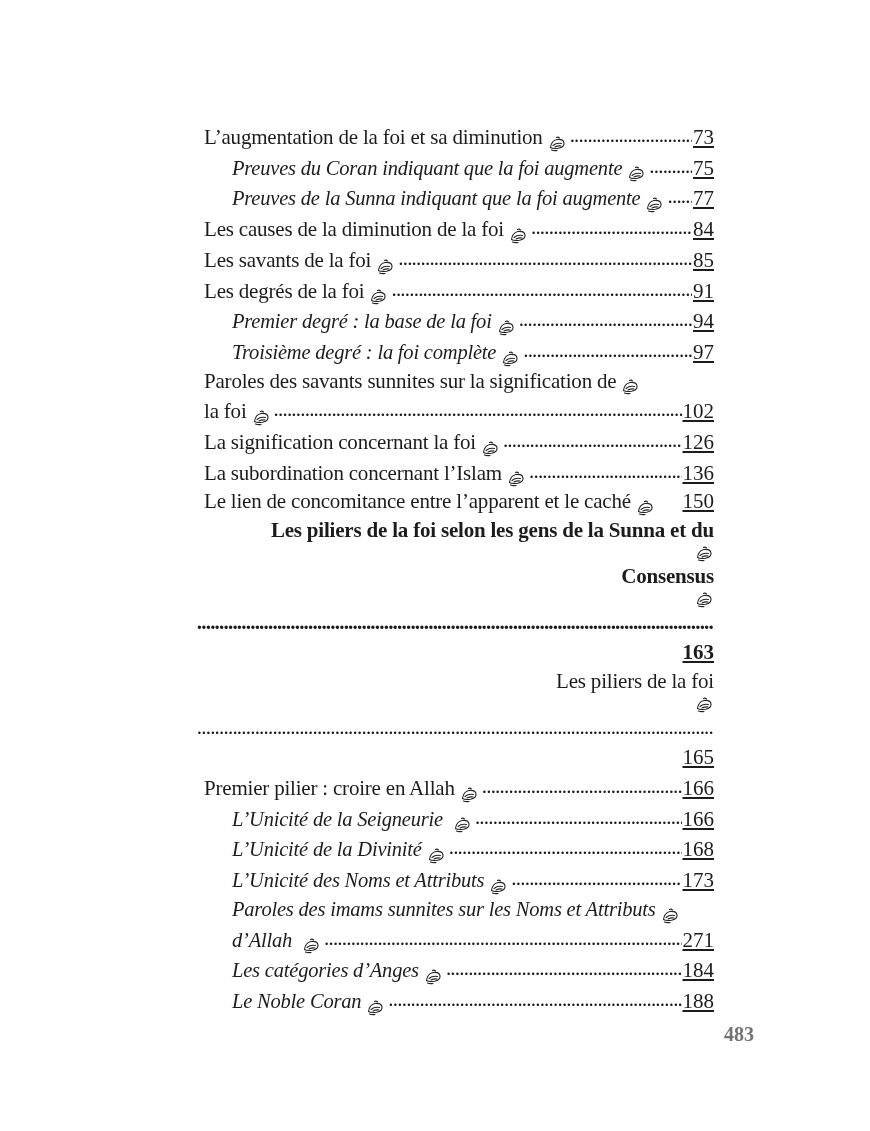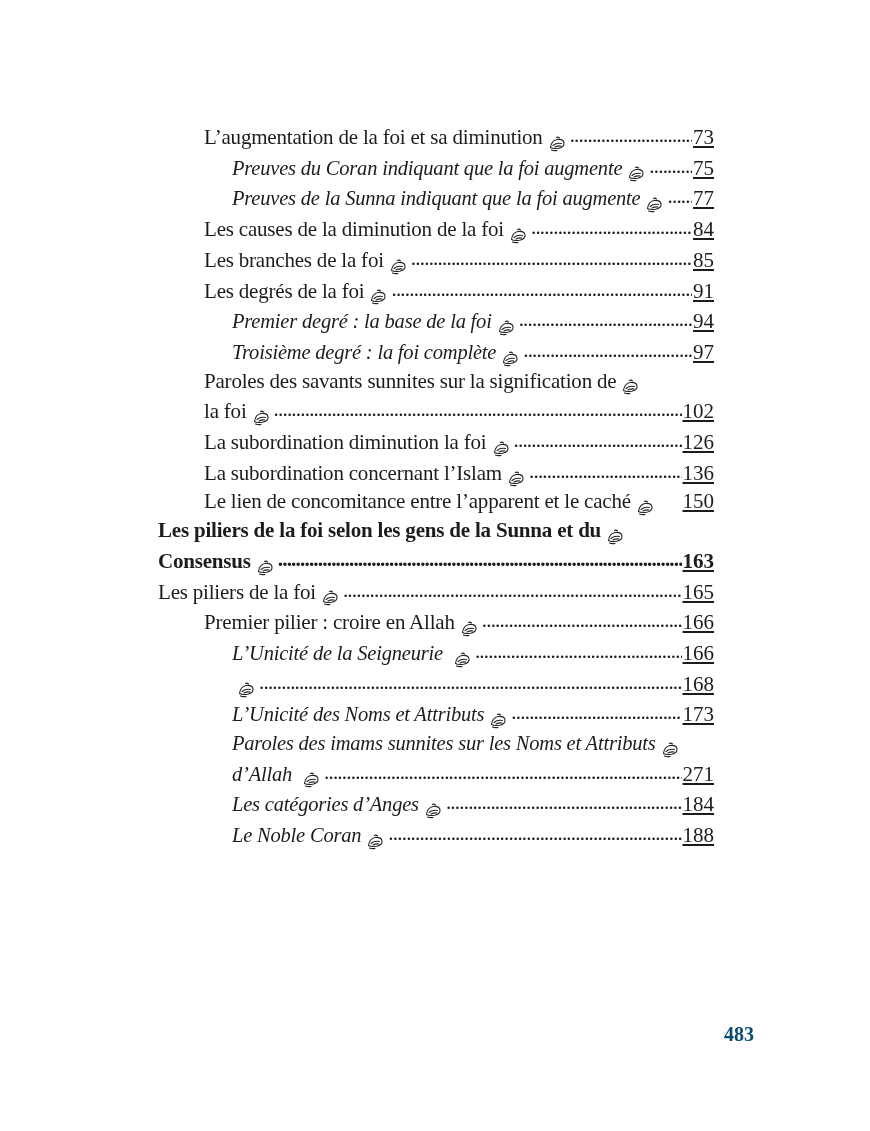--- a/index.html
+++ b/index.html
@@ -27,21 +27,21 @@
     display: flex;
     align-items: flex-end;
     line-height: 28.7px;
     white-space: nowrap;
   }
   .toc-text {
     font-size: 21px;
     letter-spacing: -0.2px;
     white-space: pre;
   }
-  .indent-0 { padding-left: 0; }
+  .indent-0 { padding-left: 0; flex-direction: column; }
   .indent-1 { padding-left: 46px; }
   .indent-2 { padding-left: 74px; }
   .style-italic .toc-text {
     font-style: italic;
     font-size: 20.5px;
   }
   .style-bold .toc-text,
   .style-bold .toc-num { font-weight: bold; }
   .style-bold .toc-dots::after { font-weight: bold; }
   .toc-dots {
@@ -72,21 +72,21 @@
   }
   .honorific svg { display: block; }
   .page-number {
     position: absolute;
     top: 1023px;
     left: 720px;
     width: 38px;
     text-align: center;
     font-size: 20px;
     font-weight: bold;
-    color: #0c4a6e;
+    color: #737373;
   }
 </style>
 </head>
 <body>
 
 <main class="page">
   <div class="toc" id="toc-list">
       <div class="toc-line indent-1 style-roman">
     <span class="toc-text">L’augmentation de la foi et sa diminution</span>
     <span class="honorific" hidden="">
@@ -145,21 +145,21 @@
           <path d="M7 12 Q10 10.5 13 11"></path>
           <path d="M8.5 2.5 Q10 1.5 11.5 2.8"></path>
           <path d="M3.5 15 Q6 16 9 15.5"></path>
         </g>
       </svg>
     </span>
     <span class="toc-dots"></span>
     <span class="toc-num">84</span>
   </div>
       <div class="toc-line indent-1 style-roman">
-    <span class="toc-text">Les branches de la foi</span>
+    <span class="toc-text">Les savants de la foi</span>
     <span class="honorific" hidden="">
       <svg width="19" height="17" viewBox="0 0 19 17" aria-hidden="true">
         <g fill="none" stroke="#222222" stroke-width="1.1" stroke-linecap="round">
           <path d="M2.5 12.5 Q3.5 5.5 9 4.5 Q15.5 3.8 16 8 Q16.4 12.2 10.5 13.2 Q5 14 2.5 12.5 Z"></path>
           <path d="M5 10.5 Q8.5 7.5 13.5 8.5"></path>
           <path d="M7 12 Q10 10.5 13 11"></path>
           <path d="M8.5 2.5 Q10 1.5 11.5 2.8"></path>
           <path d="M3.5 15 Q6 16 9 15.5"></path>
         </g>
       </svg>
@@ -241,21 +241,21 @@
           <path d="M7 12 Q10 10.5 13 11"></path>
           <path d="M8.5 2.5 Q10 1.5 11.5 2.8"></path>
           <path d="M3.5 15 Q6 16 9 15.5"></path>
         </g>
       </svg>
     </span>
     <span class="toc-dots"></span>
     <span class="toc-num">102</span>
   </div>
       <div class="toc-line indent-1 style-roman">
-    <span class="toc-text">La subordination diminution la foi</span>
+    <span class="toc-text">La signification concernant la foi</span>
     <span class="honorific" hidden="">
       <svg width="19" height="17" viewBox="0 0 19 17" aria-hidden="true">
         <g fill="none" stroke="#222222" stroke-width="1.1" stroke-linecap="round">
           <path d="M2.5 12.5 Q3.5 5.5 9 4.5 Q15.5 3.8 16 8 Q16.4 12.2 10.5 13.2 Q5 14 2.5 12.5 Z"></path>
           <path d="M5 10.5 Q8.5 7.5 13.5 8.5"></path>
           <path d="M7 12 Q10 10.5 13 11"></path>
           <path d="M8.5 2.5 Q10 1.5 11.5 2.8"></path>
           <path d="M3.5 15 Q6 16 9 15.5"></path>
         </g>
       </svg>
@@ -369,20 +369,21 @@
           <path d="M7 12 Q10 10.5 13 11"></path>
           <path d="M8.5 2.5 Q10 1.5 11.5 2.8"></path>
           <path d="M3.5 15 Q6 16 9 15.5"></path>
         </g>
       </svg>
     </span>
     <span class="toc-dots"></span>
     <span class="toc-num">166</span>
   </div>
       <div class="toc-line indent-2 style-italic">
+    <span class="toc-text">L’Unicité de la Divinité</span>
     <span class="honorific" hidden="">
       <svg width="19" height="17" viewBox="0 0 19 17" aria-hidden="true">
         <g fill="none" stroke="#222222" stroke-width="1.1" stroke-linecap="round">
           <path d="M2.5 12.5 Q3.5 5.5 9 4.5 Q15.5 3.8 16 8 Q16.4 12.2 10.5 13.2 Q5 14 2.5 12.5 Z"></path>
           <path d="M5 10.5 Q8.5 7.5 13.5 8.5"></path>
           <path d="M7 12 Q10 10.5 13 11"></path>
           <path d="M8.5 2.5 Q10 1.5 11.5 2.8"></path>
           <path d="M3.5 15 Q6 16 9 15.5"></path>
         </g>
       </svg>

